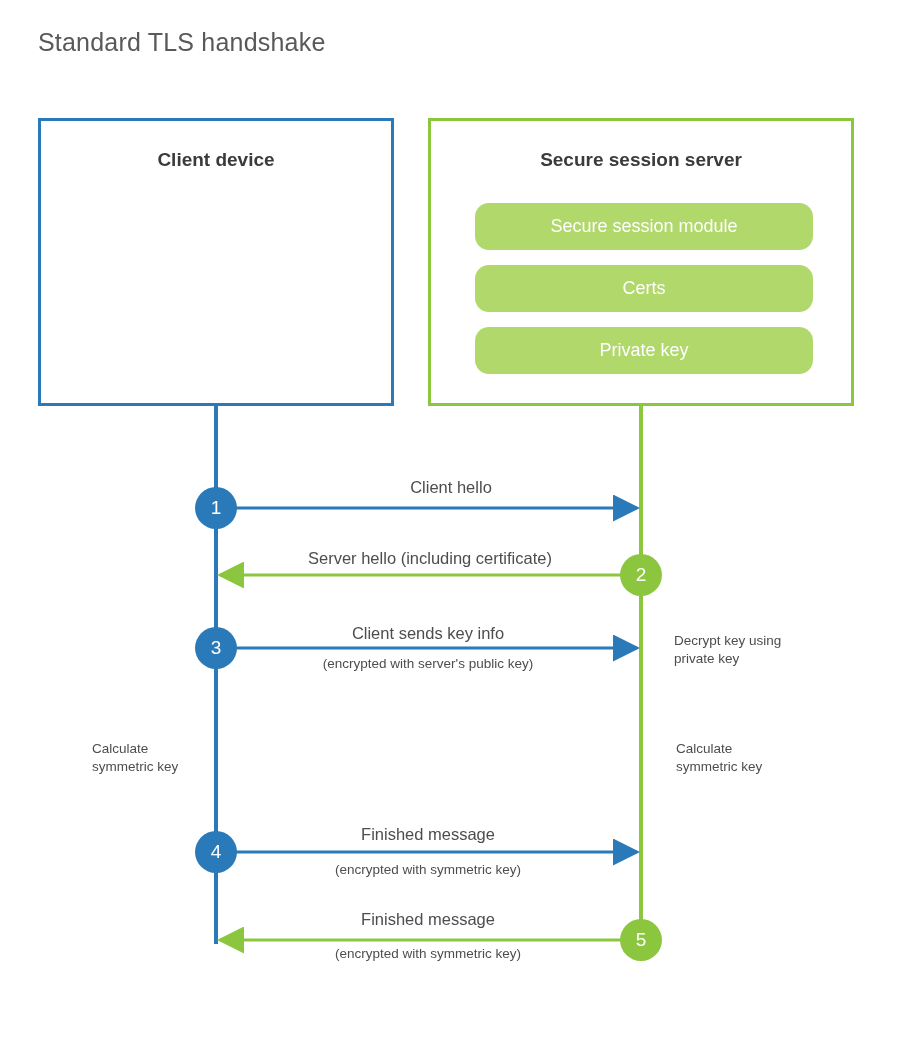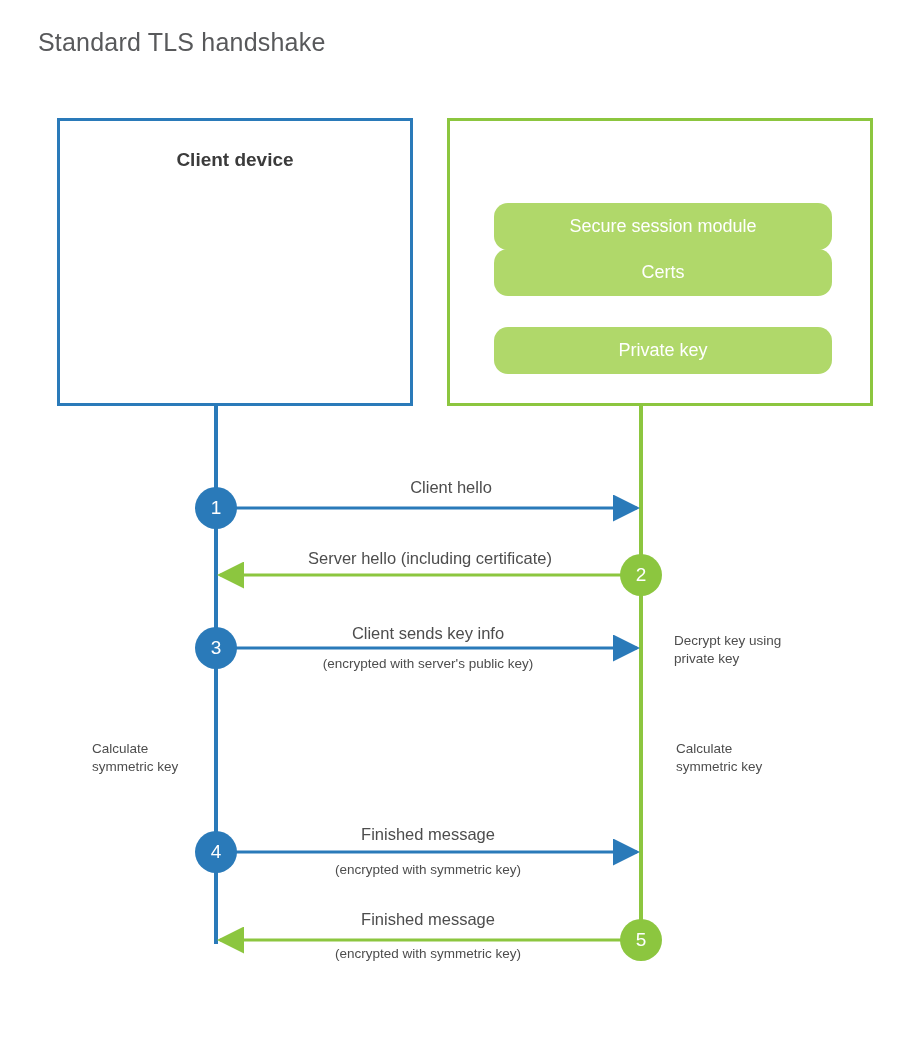--- a/index.html
+++ b/index.html
@@ -28,21 +28,20 @@
     font-size: 25px;
     font-weight: 400;
     color: #58595b;
     letter-spacing: 0.2px;
   }
   
   .panel {
     position: absolute;
     background: #ffffff;
     box-sizing: border-box;
-    margin-left: 19px;
   }
   .panel.client {
     left: 38px;
     top: 118px;
     width: 356px;
     height: 288px;
     border: 3px solid #2a7ab9;
   }
   .panel.server {
     left: 428px;
@@ -86,21 +85,21 @@
     background: #b0d86a;
     color: #ffffff;
     font-size: 18px;
     display: flex;
     align-items: center;
     justify-content: center;
     text-align: center;
     border-radius: 14px;
   }
   .server-item.i0 { top: 82px; }
-  .server-item.i1 { top: 128px; }
+  .server-item.i1 { top: 144px; }
   .server-item.i2 { top: 206px; }
 
   
   svg.wires {
     position: absolute;
     left: 0; top: 0;
     width: 900px;
     height: 1058px;
     pointer-events: none;
   }
@@ -148,20 +147,21 @@
 
 <div id="diagram">
 
   <div class="title">Standard TLS handshake</div>
 
   <div class="panel client">
     <div class="panel-title">Client device</div>
   </div>
 
   <div class="panel server">
+    <div class="panel-title">Secure session server</div>
     <div class="server-item i0">Secure session module</div>
     <div class="server-item i1">Certs</div>
     <div class="server-item i2">Private key</div>
   </div>
 
   <svg class="wires" viewBox="0 0 900 1058">
     <defs>
       <marker id="arrow-blue" markerWidth="9" markerHeight="9" refX="8" refY="4.5" orient="auto">
         <path d="M0,0 L9,4.5 L0,9 z" fill="#2a7ab9"></path>
       </marker>

